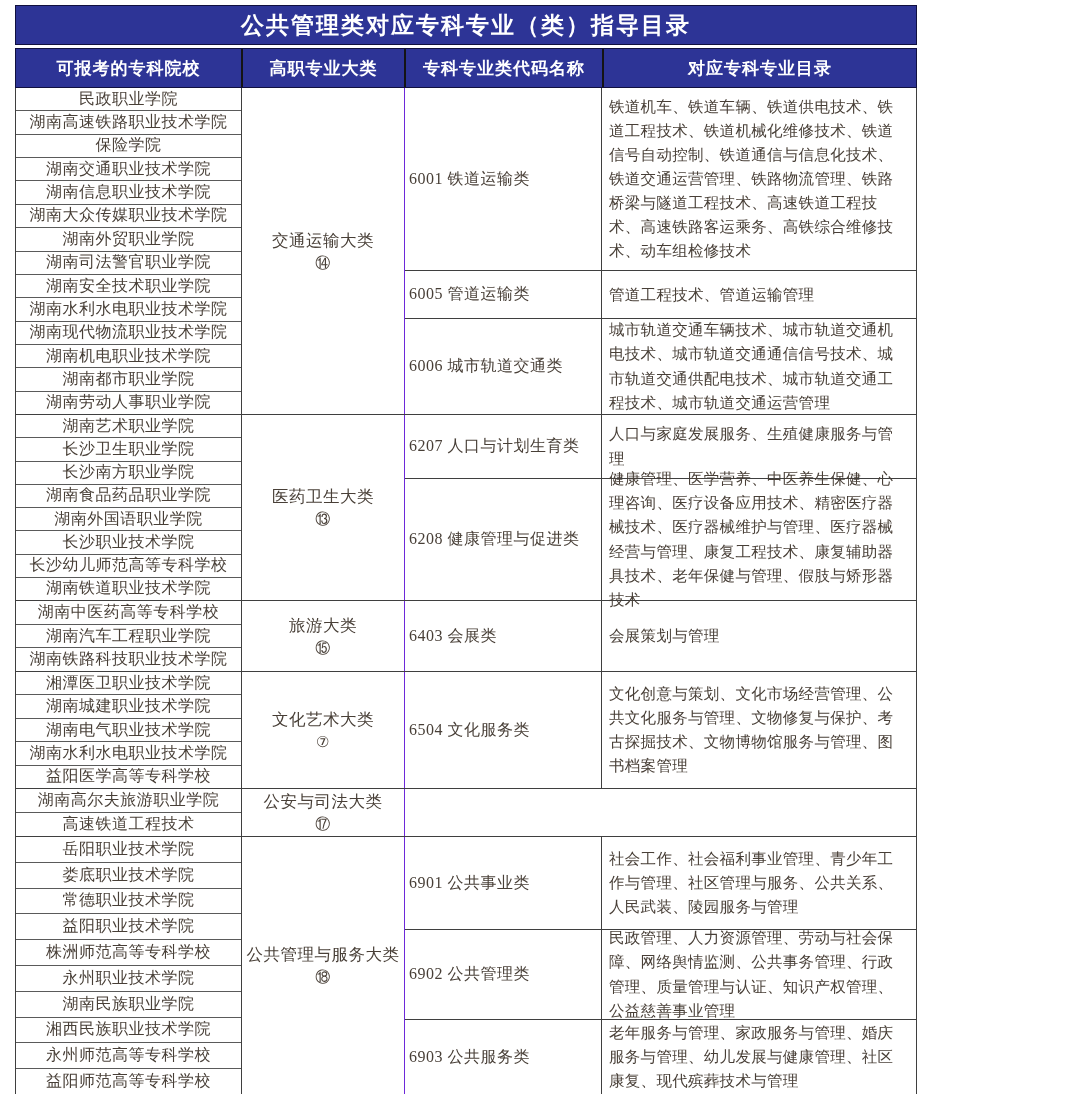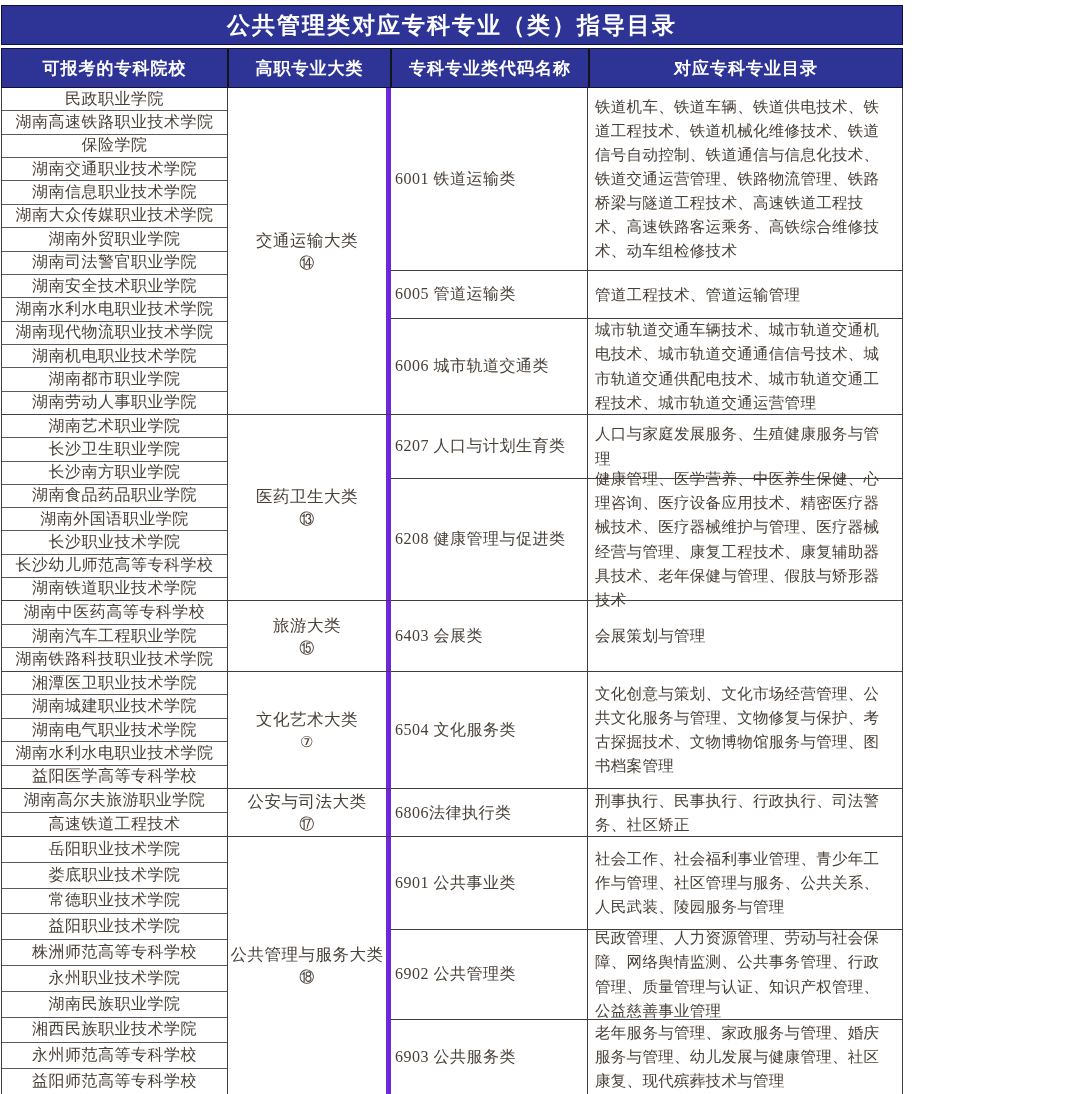--- a/index.html
+++ b/index.html
@@ -1,18 +1,18 @@
 <!DOCTYPE html>
 <html><head>
 <meta charset="utf-8">
 <style>
   html,body { margin:0; padding:0; background:#ffffff; }
   body { width:1080px; height:1094px; position:relative; overflow:hidden;
          font-family:"Liberation Serif", serif; color:#483f37; }
-  .table-wrap { position:absolute; left:1px; top:5px; width:902px; }
+  .table-wrap { position:absolute; left:15px; top:5px; width:902px; }
   * { box-sizing:border-box; }
 
   .title-bar { height:40px; background:#2d3496; border:1px solid #10103f;
                color:#ffffff; font-weight:bold; font-size:23px; letter-spacing:2px;
                display:flex; align-items:center; justify-content:center; }
   .hdr-gap { height:3px; background:#ffffff; }
   .header-row { height:40px; display:flex; background:#2d3496; border:1px solid #10103f; }
   .header-cell { color:#ffffff; font-weight:bold; font-size:17px; letter-spacing:1px;
                  display:flex; align-items:center; justify-content:center;
                  border-right:2px solid #141414; }
@@ -24,21 +24,21 @@
   .section { display:flex; border-bottom:1px solid #3f3f3f; }
   .section:last-child { border-bottom:none; }
 
   .sec-schools { width:226px; display:flex; flex-direction:column; border-right:1px solid #3f3f3f; }
   .school-cell { flex:1; display:flex; align-items:center; justify-content:center;
                  font-size:16px; border-bottom:1px solid #5a5a5a; letter-spacing:0.5px;
                  white-space:nowrap; overflow:hidden; }
   .school-cell:last-child { border-bottom:none; }
 
   .sec-category { width:163px; display:flex; flex-direction:column; align-items:center;
-                  justify-content:center; border-right:5px solid #6d28d9;
+                  justify-content:center; border-right:1px solid #6d28d9;
                   font-size:16.5px; letter-spacing:0.5px; }
   .cat-badge { font-size:15px; margin-top:2px; }
 
   .sec-rows { flex:1; display:flex; flex-direction:column; }
   .code-row { display:flex; border-bottom:1px solid #3f3f3f; }
   .code-row:last-child { border-bottom:none; }
   .code-cell { width:197px; border-right:1px solid #3f3f3f; display:flex; align-items:center;
                padding-left:4px; font-size:16px; letter-spacing:0.5px; white-space:nowrap; }
   .majors-cell { flex:1; display:flex; align-items:center; padding:3px 8px 3px 7px;
                  font-size:15.5px; line-height:1.55; letter-spacing:0.3px; }
@@ -164,26 +164,20 @@
 
     <div class="section" style="height:48px;">
       <div class="sec-schools">
         <div class="school-cell">湖南高尔夫旅游职业学院</div>
         <div class="school-cell">高速铁道工程技术</div>
       </div>
       <div class="sec-category">
         <div>公安与司法大类</div>
         <div class="cat-badge">⑰</div>
       </div>
-      <div class="sec-rows">
-        <div class="code-row" style="height:48px;">
-          <div class="code-cell">6806法律执行类</div>
-          <div class="majors-cell">刑事执行、民事执行、行政执行、司法警务、社区矫正</div>
-        </div>
-      </div>
     </div>
 
     <div class="section" style="height:257px;">
       <div class="sec-schools">
         <div class="school-cell">岳阳职业技术学院</div>
         <div class="school-cell">娄底职业技术学院</div>
         <div class="school-cell">常德职业技术学院</div>
         <div class="school-cell">益阳职业技术学院</div>
         <div class="school-cell">株洲师范高等专科学校</div>
         <div class="school-cell">永州职业技术学院</div>

